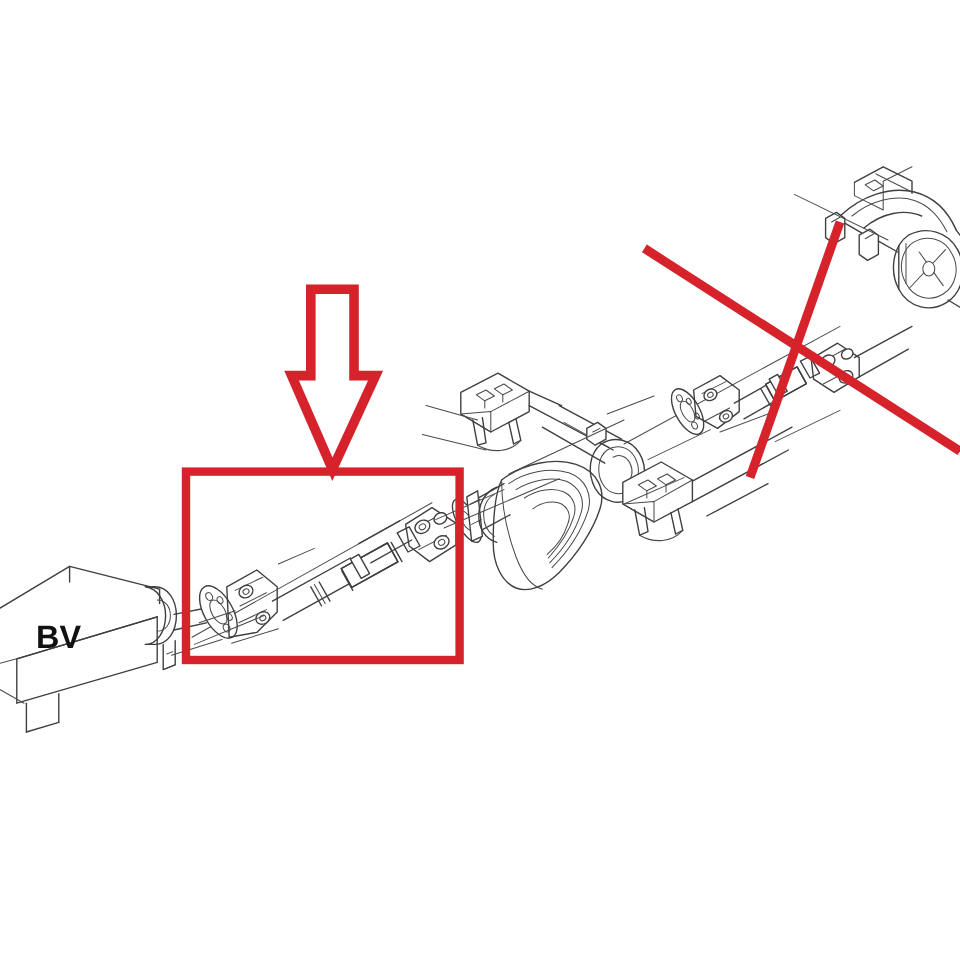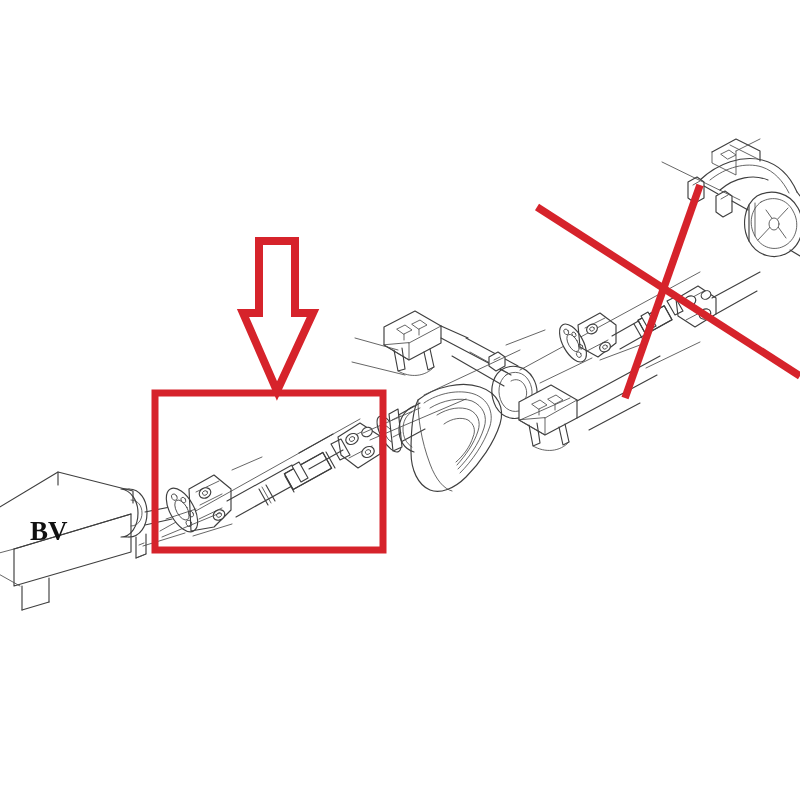--- a/index.html
+++ b/index.html
@@ -23,21 +23,21 @@
     left: 0;
     top: 0;
     width: 800px;
     height: 800px;
     display: block;
   }
   .bv-label {
     position: absolute;
     left: 30px;
     top: 518px;
-    font-family: Liberation Serif, serif;
+    font-family: Liberation Sans, sans-serif;
     font-size: 27px;
     font-weight: bold;
     color: #111111;
     letter-spacing: 0px;
     line-height: 1;
     user-select: none;
   }
 </style>
 </head>
 <body>

